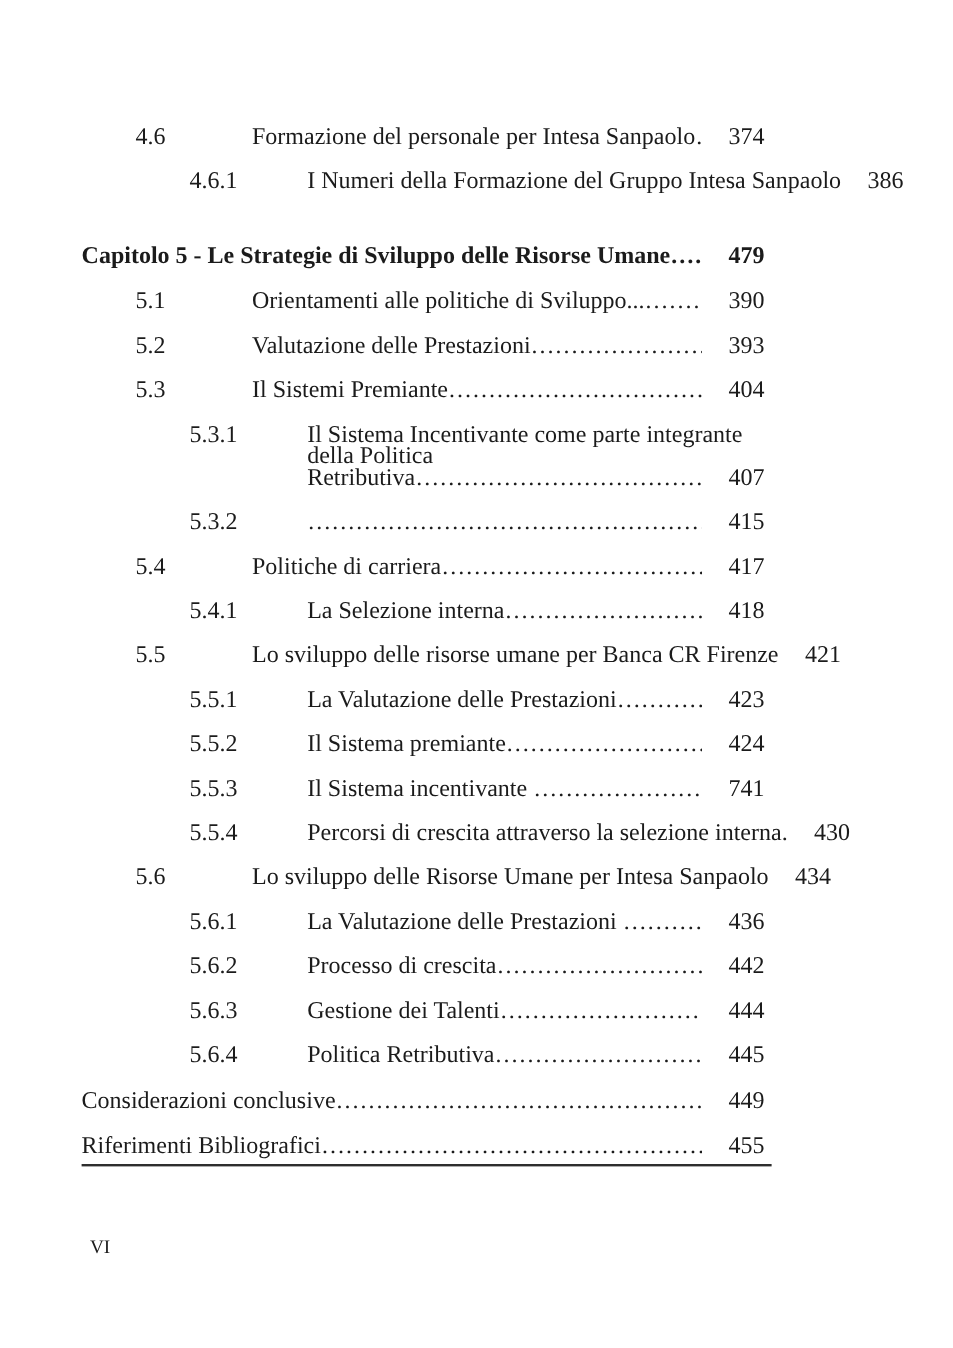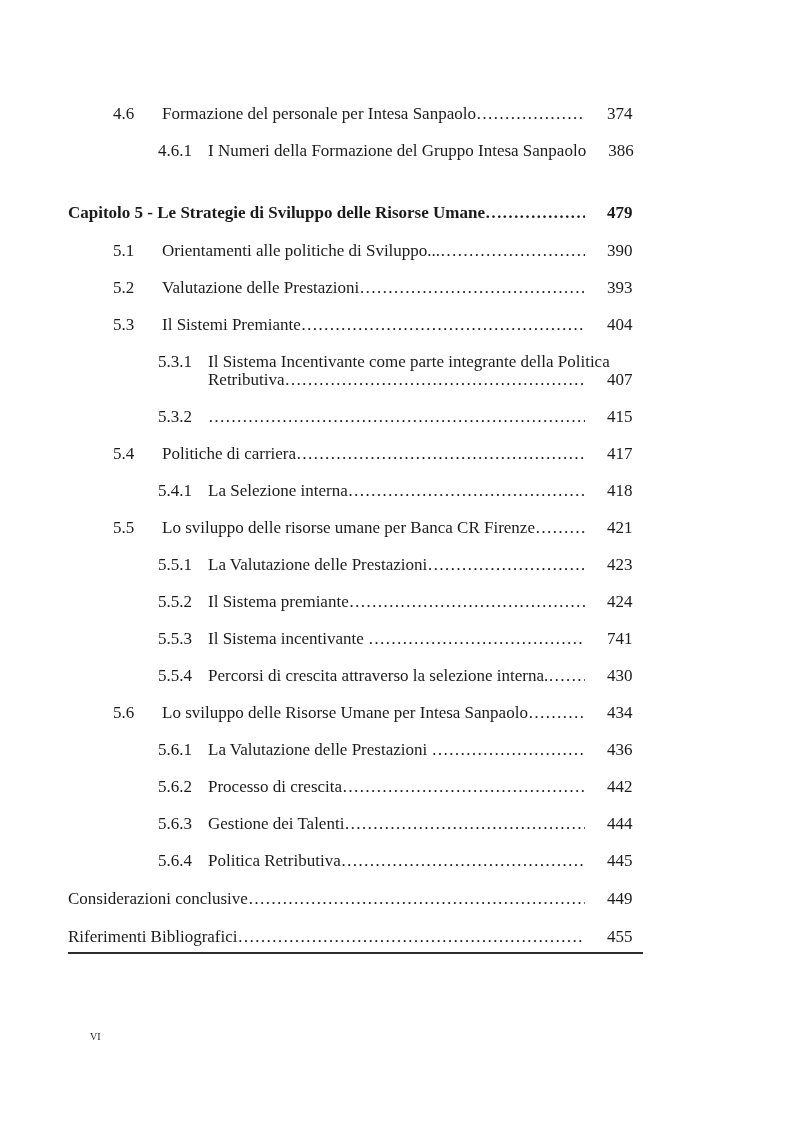--- a/index.html
+++ b/index.html
@@ -12,22 +12,23 @@
     overflow: hidden;
   }
   .toc {
     position: absolute;
     left: 68px; top: 105px;
     width: 575px;
   }
   .row {
     display: flex;
     margin-top: 19px;
-    font-size: 17px;
+    font-size: 20px;
     line-height: 18px;
+    gap: 48px;
   }
   #toc-list .row:first-child { margin-top: 0; }
   .row .num { flex: none; }
   .lvl0 { padding-left: 0; }
   .lvl0:not(.heading) { margin-top: 20px; }
   .lvl1 { padding-left: 45px; }
   .lvl1 .num { width: 49px; }
   .lvl2 { padding-left: 90px; }
   .lvl2 .num { width: 50px; }
   .heading { font-weight: bold; margin-top: 44px; }
@@ -48,22 +49,22 @@
     margin-left: 22px;
     white-space: nowrap;
   }
   .rule {
     margin-top: 6px;
     height: 2px;
     background: #2e2e2e;
   }
   .folio {
     position: absolute;
-    left: 90px; top: 1031px;
-    font-size: 10px;
+    left: 75px; top: 1031px;
+    font-size: 16px;
   }
 </style>
 </head>
 <body style="color: rgb(27, 27, 27); background: rgb(255, 255, 255);">
 
 <div class="toc">
   <div id="toc-list">
       <div class="row lvl1">
     <span class="num">4.6</span>
     <div class="tblock">

